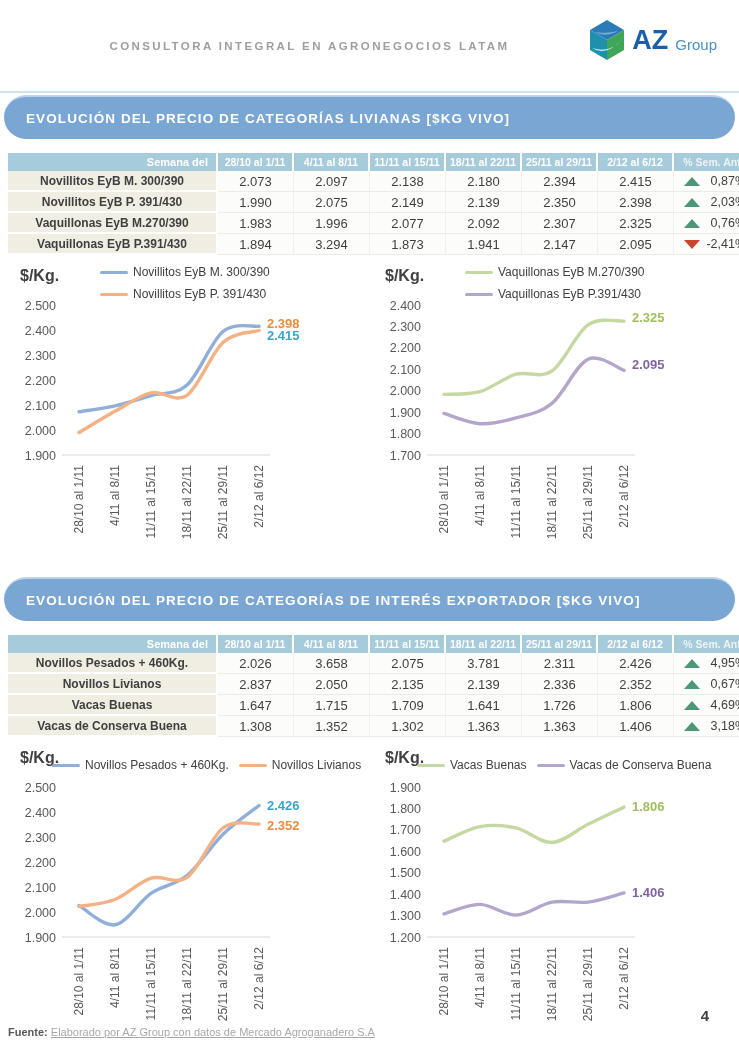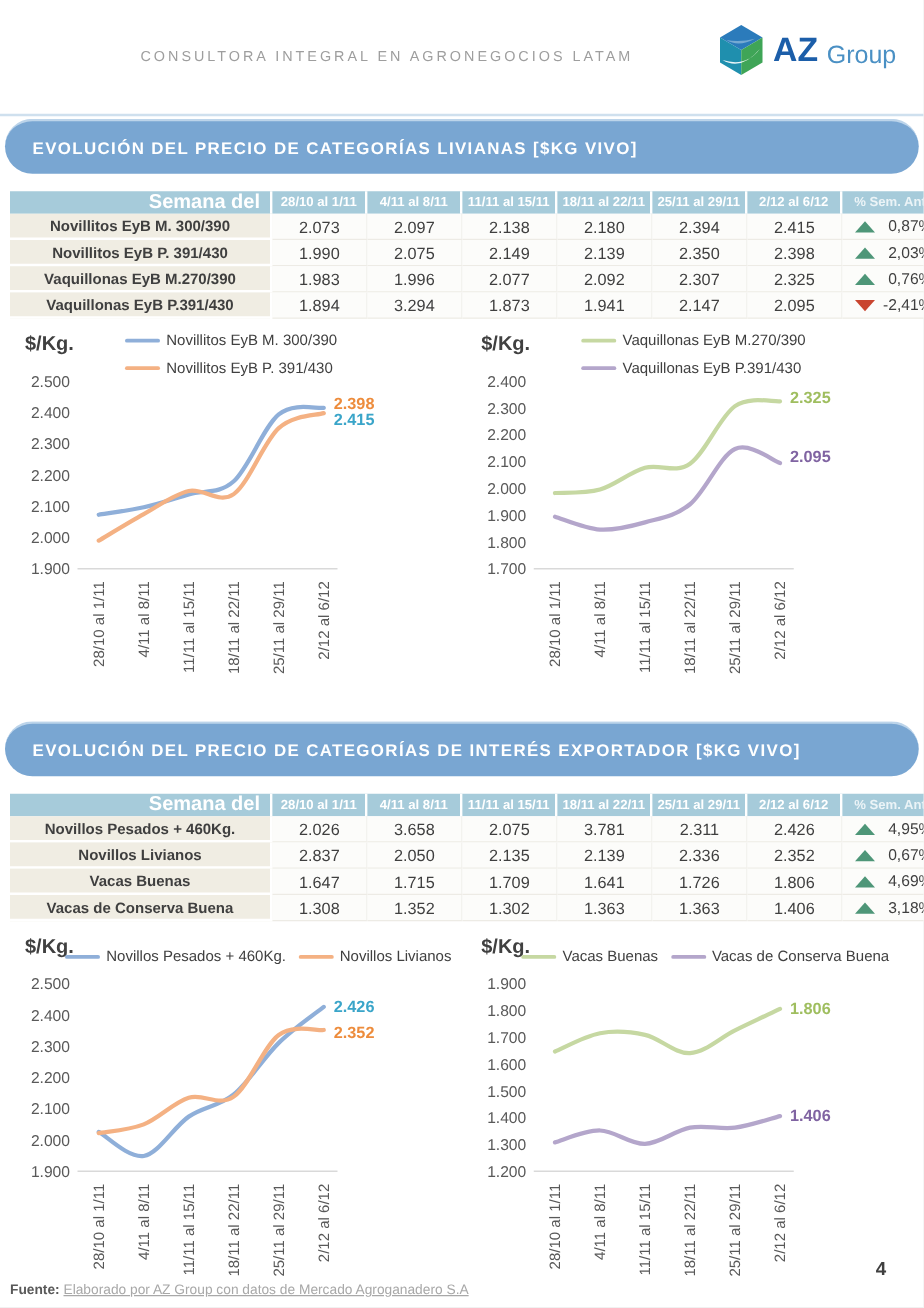--- a/index.html
+++ b/index.html
@@ -6,42 +6,42 @@
   .page{
     width:739px;height:1046px;position:relative;background:#ffffff;
     font-family:"Liberation Sans", sans-serif; margin:0 auto; overflow:hidden;
   }
   
   .top-header{
     height:91px; border-bottom:2px solid #cfe0ee;
     display:flex; align-items:center; justify-content:center; position:relative;
   }
   .header-title{
-    color:#9e9e9e; font-size:11.5px; letter-spacing:2.4px; font-weight:400;
+    color:#9e9e9e; font-size:11.5px; letter-spacing:2.4px; font-weight:700;
     text-transform:uppercase; margin-right:120px;
   }
   .logo{position:absolute; right:22px; top:18px; display:flex; align-items:center; gap:5px;}
   .logo-az{font-size:27px; font-weight:bold; color:#1c5ea9; line-height:1;}
-  .logo-group{font-size:20px; color:#4a90c4; line-height:1; margin-top:8px; margin-left:2px;}
+  .logo-group{font-size:15px; color:#4a90c4; line-height:1; margin-top:8px; margin-left:2px;}
   
   .banner{
     margin:2px 4px 0; height:44px; background:var(--banner-bg);
     border-top:2px solid var(--banner-top);
     color:#fff; font-weight:bold; font-size:13.5px; letter-spacing:1.1px;
     display:flex; align-items:center; padding-left:22px; box-sizing:border-box;border-radius:22px;
   }
   .banner-2{margin-top:26px;}
   
   .table-wrap{margin:14px 8px 0;}
   table.price-table{border-collapse:separate; border-spacing:0; table-layout:fixed; width:727px; color:#3f3f3f;}
   .price-table th{
     background:var(--table-header-bg); color:#fff; font-weight:bold; font-size:10.5px;
     height:18px; padding:0; border-right:2px solid #fff; text-align:center; white-space:nowrap; overflow:hidden;
   }
-  .price-table th.corner{width:200px; text-align:right; padding-right:8px; font-size:16px;}
+  .price-table th.corner{width:200px; text-align:right; padding-right:8px; font-size:11px;}
   .price-table th.wk{width:74px;}
   .price-table th.pct{width:79px; color:rgba(255,255,255,0.78); font-weight:600; border-right:none;}
   .price-table td{
     height:19px; padding:0; text-align:center; background:#fcfcfa; font-size:13px;
     border-bottom:1px solid #edebe5; border-right:1px solid #f1f0eb; white-space:nowrap;
   }
   .price-table td.row-label{
     background:var(--label-col-bg); font-weight:bold; font-size:12px;
     border-bottom:2px solid #fff; border-right:2px solid #fff;
   }

